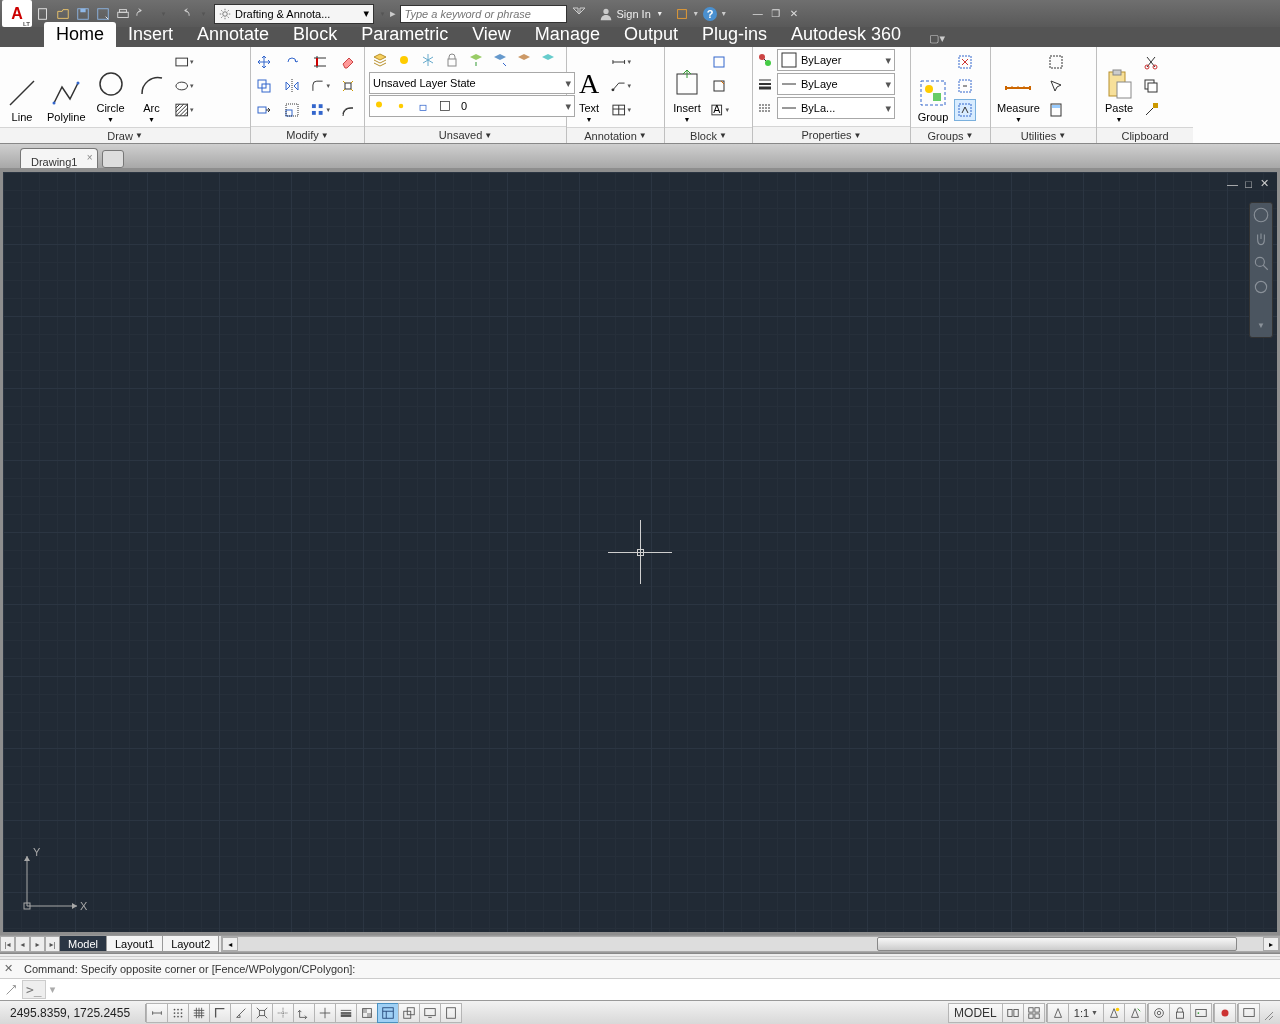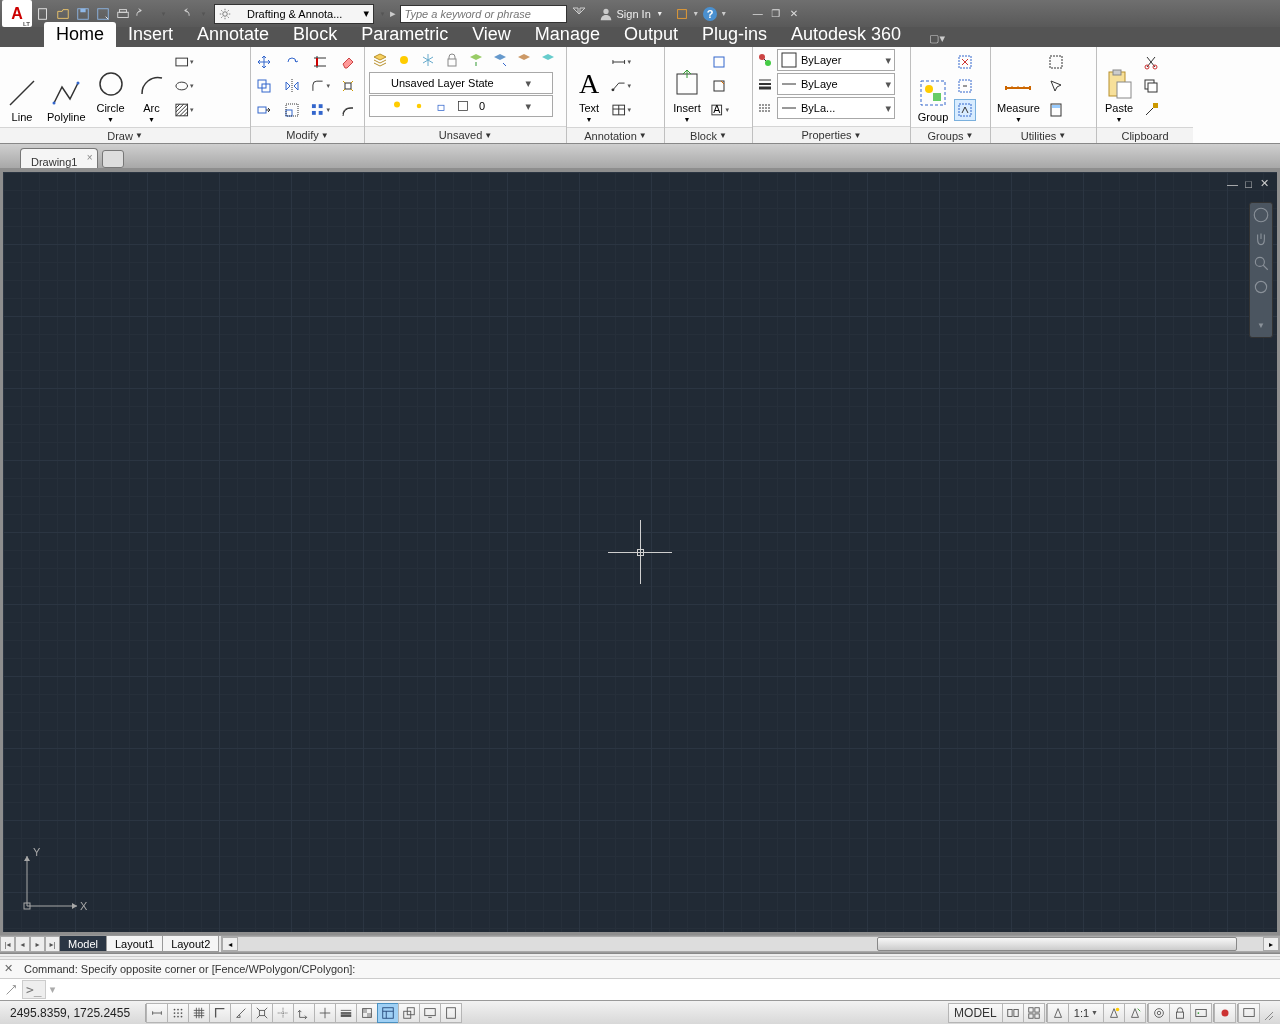--- a/index.html
+++ b/index.html
@@ -3,21 +3,21 @@
 <meta charset="utf-8">
 <style>
 *{margin:0;padding:0;box-sizing:border-box;font-family:"Segoe UI",Tahoma,sans-serif;font-size:11px;user-select:none}
 body{width:1280px;height:1024px;background:#8a8a8a;overflow:hidden;display:flex;flex-direction:column}
 
 .titlebar{height:27px;background:linear-gradient(#6f6f6f,#595959);display:flex;align-items:center;color:#fff;padding:0 2px;gap:2px}
 .app-logo{width:30px;height:27px;background:#fff;border-radius:2px;display:flex;align-items:center;justify-content:center;font-weight:bold;color:#c00;font-size:16px;position:relative}
 .app-logo::after{content:"LT";position:absolute;bottom:0;right:2px;font-size:6px;color:#555}
 .qat-btn{width:18px;height:18px;display:flex;align-items:center;justify-content:center;color:#ddd;cursor:pointer}
 .qat-btn svg{width:14px;height:14px}
-.workspace-dd{height:20px;background:#f5f5f5;border:1px solid #333;color:#000;display:flex;align-items:center;padding:0 4px;gap:16px;min-width:160px;font-size:12px}
+.workspace-dd{height:20px;background:#f5f5f5;border:1px solid #333;color:#000;display:flex;align-items:center;padding:0 4px;gap:4px;min-width:160px;font-size:12px}
 .workspace-dd .gear{width:12px;height:12px}
 .title-center{flex:1;text-align:center;color:#eee;font-size:13px}
 .title-search{width:167px;height:18px;background:#fff;color:#888;font-style:italic;padding:0 4px;border:1px solid #333}
 .sign-in{color:#eee;display:flex;align-items:center;gap:4px;padding:0 8px;font-size:13px}
 .title-right-btn{width:20px;height:20px;display:flex;align-items:center;justify-content:center}
 .wc{width:16px;height:14px;color:#ddd;display:flex;align-items:center;justify-content:center;font-size:10px}
 
 .menubar{height:20px;background:#545454;display:flex;align-items:flex-end;padding-left:44px}
 .menutab{padding:2px 12px;color:#fff;font-size:18px;cursor:pointer}
 .menutab.active{background:#fdfdfd;color:#000;border-radius:3px 3px 0 0}
@@ -27,21 +27,21 @@
 .rpanel{display:flex;flex-direction:column;border-right:1px solid #bfbfbf}
 .rpanel-body{flex:1;display:flex;align-items:flex-start;padding:2px;gap:1px}
 .rpanel-title{height:17px;background:#f3f3f3;border-top:1px solid #d5d5d5;text-align:center;font-size:12px;color:#333;display:flex;align-items:center;justify-content:center;gap:2px}
 .big-btn{display:flex;flex-direction:column;align-items:center;justify-content:flex-end;padding:2px 4px;height:76px;gap:2px;cursor:pointer;font-size:12px}
 .big-btn .ico{width:32px;height:32px;display:flex;align-items:center;justify-content:center}
 .small-grid{display:grid;grid-template-columns:repeat(1,22px);grid-auto-rows:22px;gap:2px;padding-top:2px}
 .sg4x3{grid-template-columns:repeat(4,22px)}
 .sm{width:22px;height:22px;border:1px solid transparent;display:flex;align-items:center;justify-content:center;cursor:pointer}
 .sm svg{width:16px;height:16px}
 .dd-arrow::after{content:"▾";font-size:7px;color:#555;margin-left:1px}
-.layer-dd{width:184px;height:22px;border:1px solid #a8a8a8;background:#fff;display:flex;align-items:center;padding:0 21px;font-size:12px;gap:10px}
+.layer-dd{width:206px;height:22px;border:1px solid #a8a8a8;background:#fff;display:flex;align-items:center;padding:0 3px;font-size:12px;gap:10px}
 .layer-dd .end-arrow{margin-left:auto;color:#555}
 .prop-col{display:flex;flex-direction:column;gap:2px;padding:2px 2px 0 2px}
 .prop-row{display:flex;align-items:center;gap:2px}
 .prop-dd{height:22px;border:1px solid #a8a8a8;background:#fff;display:flex;align-items:center;padding:0 3px;font-size:12px;gap:4px;min-width:118px}
 .prop-dd .end-arrow{margin-left:auto;color:#555}
 .ico-box{width:16px;height:16px}
 
 .doctab-row{height:24px;background:linear-gradient(#cfcfcf,#a8a8a8);display:flex;align-items:flex-end;padding-left:20px;gap:4px}
 .doctab{height:20px;background:#f5f5f5;border:1px solid #777;border-bottom:none;border-radius:4px 4px 0 0;padding:0 20px 0 10px;display:flex;align-items:flex-end;font-size:12px;color:#333;position:relative}
 .doctab .x{position:absolute;right:5px;top:3px;color:#888;font-size:10px}

